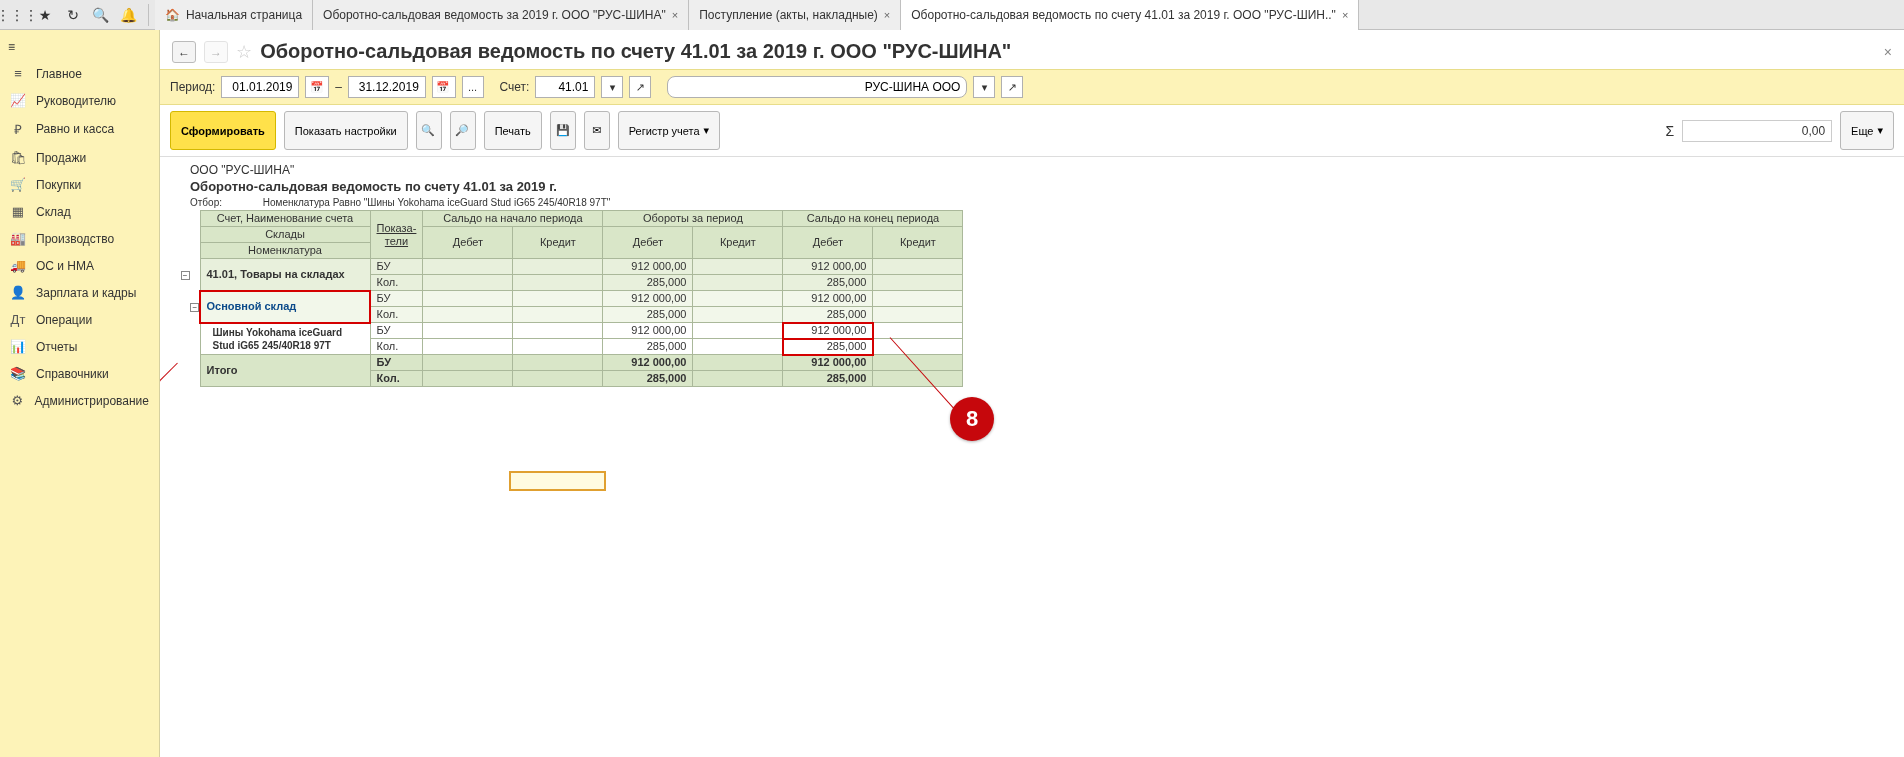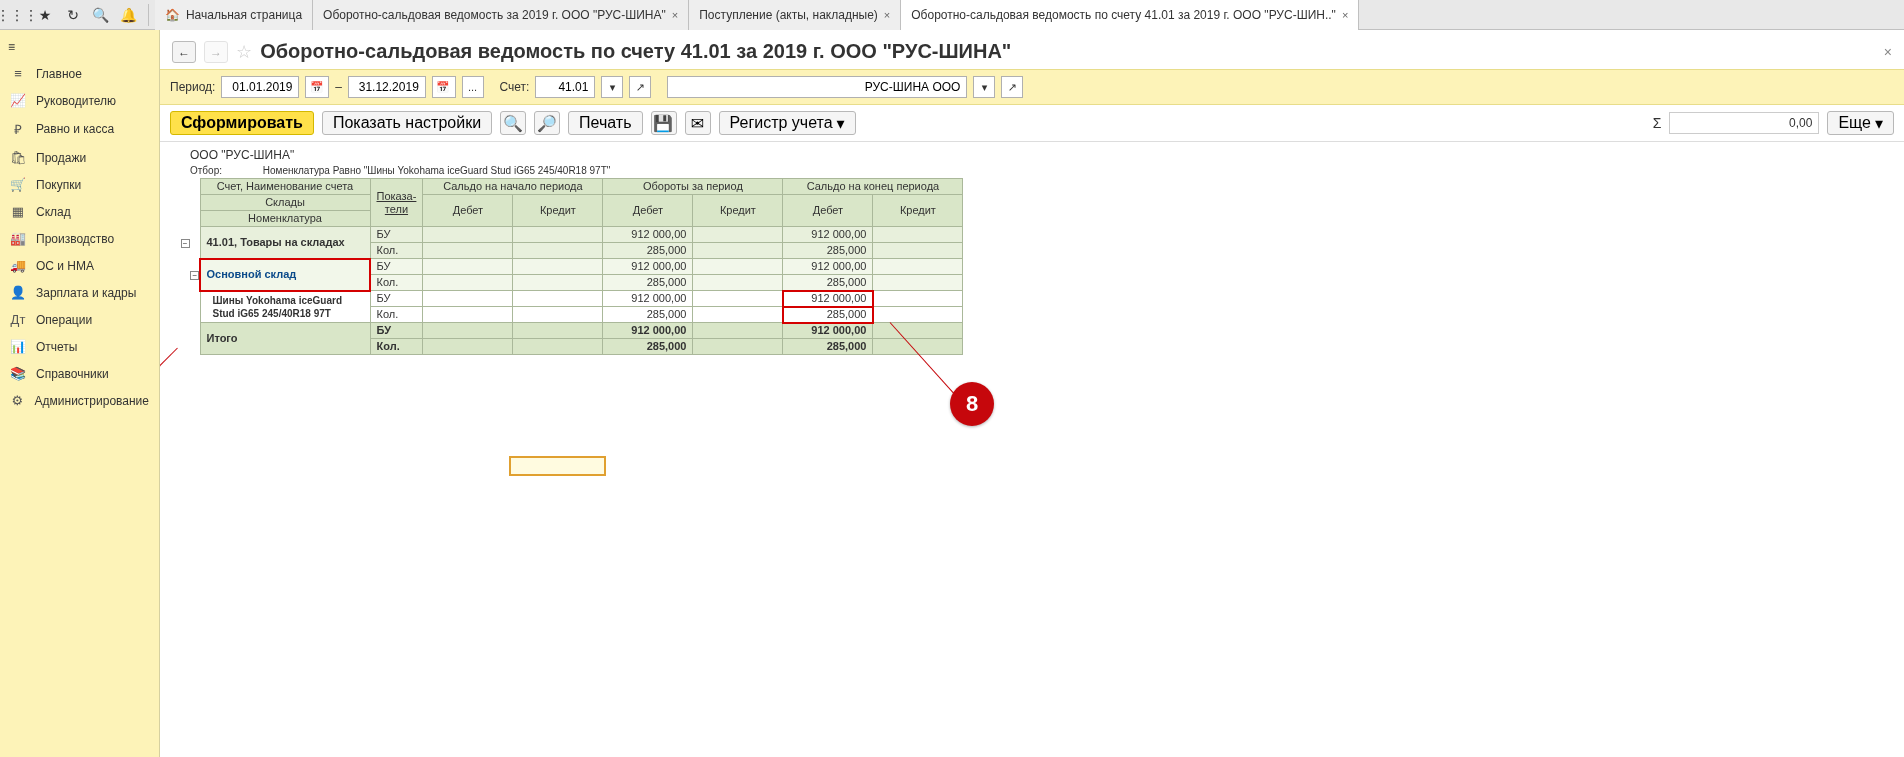--- a/index.html
+++ b/index.html
@@ -36,21 +36,21 @@
 .filter-bar { background: #fdf3b8; padding: 6px 10px; display: flex; align-items: center; gap: 6px; border-top:1px solid #e8dd8a; border-bottom:1px solid #e8dd8a;}
 .filter-bar label { font-size: 12px; }
 .filter-bar input[type="text"] { height: 22px; border: 1px solid #b0b0b0; padding: 0 6px; font-size: 12px; background:#fff;text-align:right;}
 .filter-bar .date-in { width: 78px; }
 .filter-bar .mini-btn { height:22px; min-width:22px; border:1px solid #b0b0b0; background:#fff; cursor:pointer; display:flex; align-items:center; justify-content:center; font-size:11px; padding:0 4px;}
 .acct-sel { width: 60px; }
 .org-sel { width: 300px; }
 
 
 .action-bar { padding: 6px 10px; display: flex; align-items: center; gap: 8px; border-bottom:1px solid #ddd;}
-.btn { height: 24px; border: 1px solid #b8b8b8; background: #f5f5f5; border-radius: 3px; padding: 0 10px; font-size: 16px; cursor: pointer; display:flex; align-items:center; gap:4px;text-align:center;}
+.btn { height: 39px; border: 1px solid #b8b8b8; background: #f5f5f5; border-radius: 3px; padding: 0 10px; font-size: 11px; cursor: pointer; display:flex; align-items:center; gap:4px;text-align:center;}
 .btn.primary { background: #ffe14a; border-color:#d4b800; font-weight:bold;}
 .btn.icon-only { padding:0; width:26px; justify-content:center;}
 .action-bar .right { margin-left:auto; display:flex; align-items:center; gap:8px;}
 .sum-box { width:150px; height:22px; border:1px solid #ccc; text-align:right; padding:0 6px; line-height:20px; background:#fff;}
 
 
 .report-wrap { flex:1; overflow:auto; padding:0 0 0 10px; position:relative;}
 .report-head { padding: 6px 0 2px 20px; }
 .report-head .org { font-size: 12px; }
 .report-head .rep-title { font-size: 13px; font-weight: bold; margin-top:2px;}
@@ -182,21 +182,21 @@
       <input type="text" class="date-in" value="01.01.2019" style="">
       <div class="mini-btn">📅</div>
       <span>–</span>
       <input type="text" class="date-in" value="31.12.2019" style="">
       <div class="mini-btn">📅</div>
       <div class="mini-btn">...</div>
       <label style="margin-left:10px;">Счет:</label>
       <input type="text" class="acct-sel" value="41.01" style="">
       <div class="mini-btn">▾</div>
       <div class="mini-btn">↗</div>
-      <input type="text" class="org-sel" style="margin-left: 10px;" value="РУС-ШИНА ООО">
+      <input type="text" class="org-sel" style="margin-left: 10px; border-radius: 8px;" value="РУС-ШИНА ООО">
       <div class="mini-btn">▾</div>
       <div class="mini-btn">↗</div>
     </div>
 
     <div class="action-bar">
       <button class="btn primary">
           <span>Сформировать</span>
         </button>
       <button class="btn">
           <span>Показать настройки</span>
@@ -218,20 +218,21 @@
         <button class="btn">
             <span>Еще</span> 
             <span>▾</span>
           </button>
       </div>
     </div>
 
     <div class="report-wrap">
       <div class="report-head">
         <div class="org">ООО "РУС-ШИНА"</div>
+        <div class="rep-title">Оборотно-сальдовая ведомость по счету 41.01 за 2019 г.</div>
         <div class="filter-line">
           <span class="lbl">Отбор:</span>
           <span>Номенклатура Равно "Шины Yokohama iceGuard Stud iG65 245/40R18 97T"</span>
         </div>
       </div>
 
       <table class="report">
         <colgroup>
           <col style="width:10px">
             <col style="width:10px">

